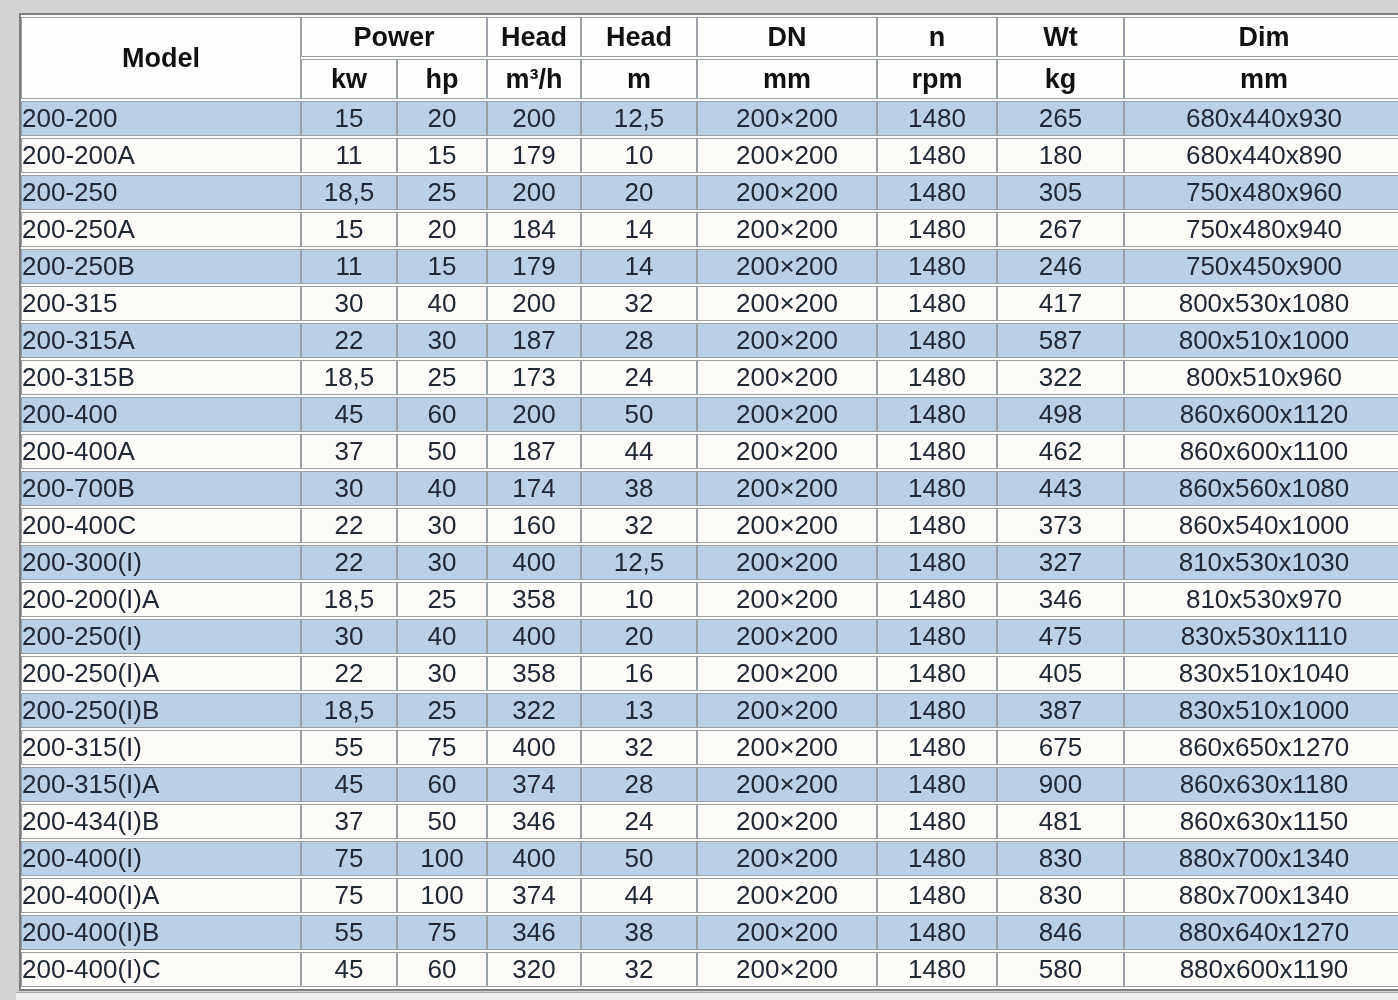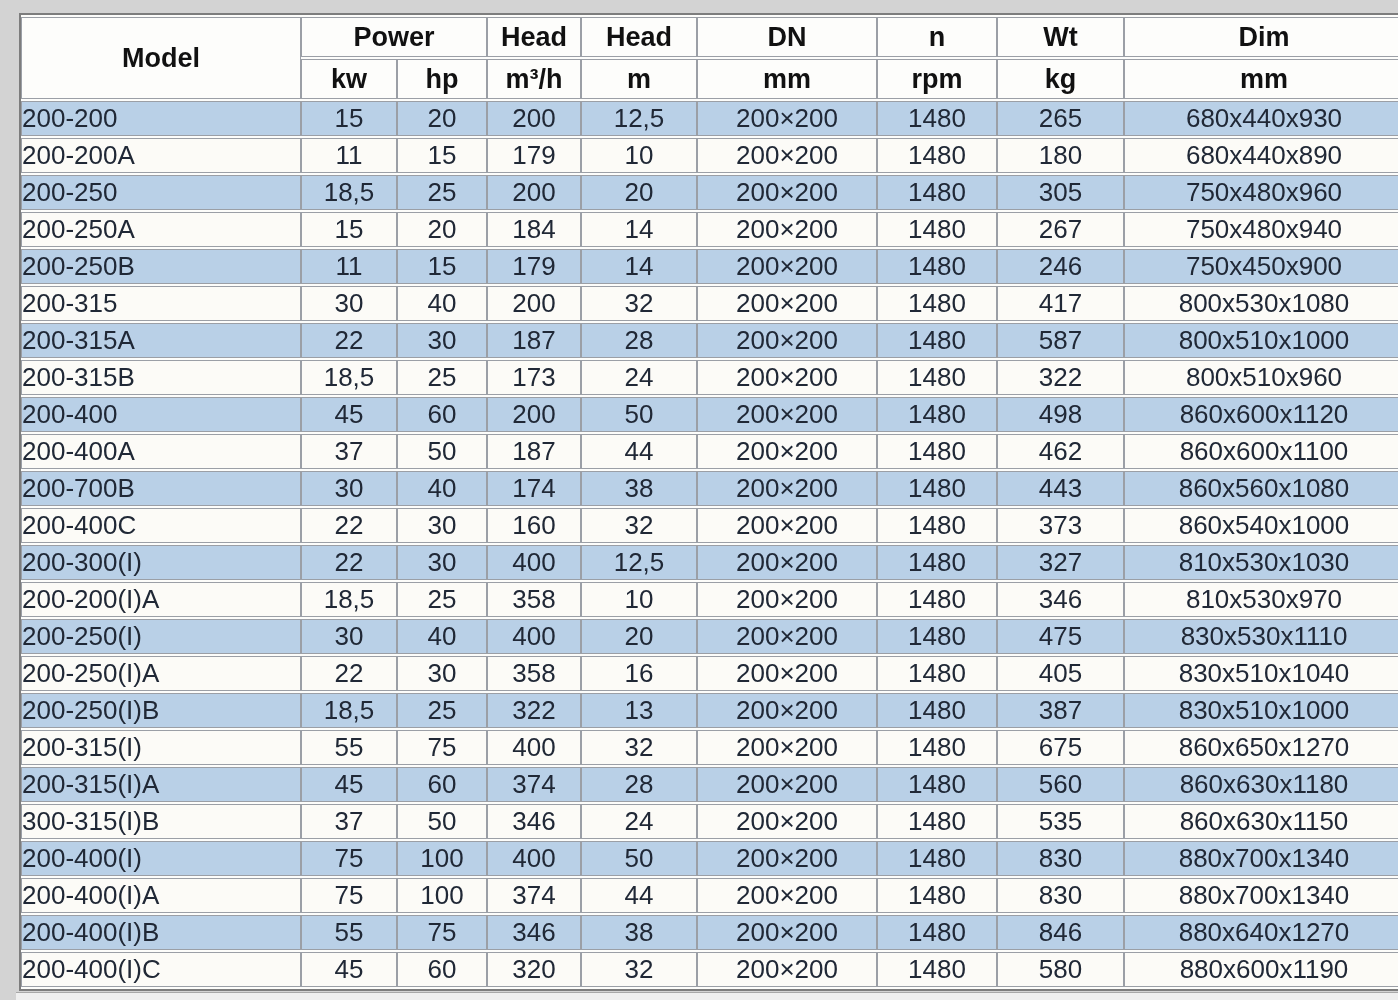--- a/index.html
+++ b/index.html
@@ -300,32 +300,32 @@
           <td>860x650x1270</td>
         </tr>
         <tr class="blue">
           <td class="model">200-315(I)A</td>
           <td>45</td>
           <td>60</td>
           <td>374</td>
           <td>28</td>
           <td>200×200</td>
           <td>1480</td>
-          <td>560</td>
+          <td>900</td>
           <td>860x630x1180</td>
         </tr>
         <tr class="white">
-          <td class="model">300-315(I)B</td>
+          <td class="model">200-434(I)B</td>
           <td>37</td>
           <td>50</td>
           <td>346</td>
           <td>24</td>
           <td>200×200</td>
           <td>1480</td>
-          <td>535</td>
+          <td>481</td>
           <td>860x630x1150</td>
         </tr>
         <tr class="blue">
           <td class="model">200-400(I)</td>
           <td>75</td>
           <td>100</td>
           <td>400</td>
           <td>50</td>
           <td>200×200</td>
           <td>1480</td>

